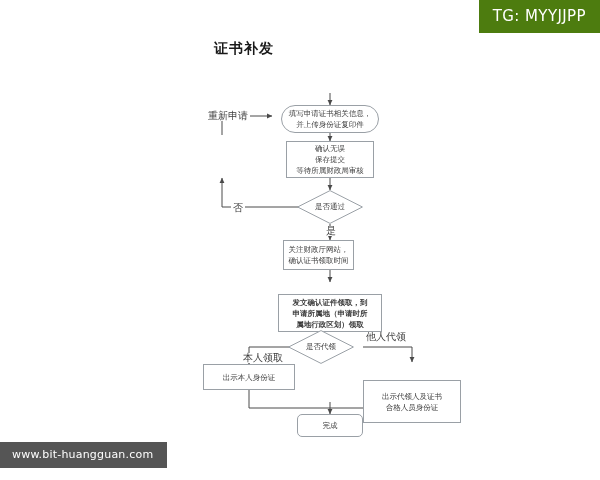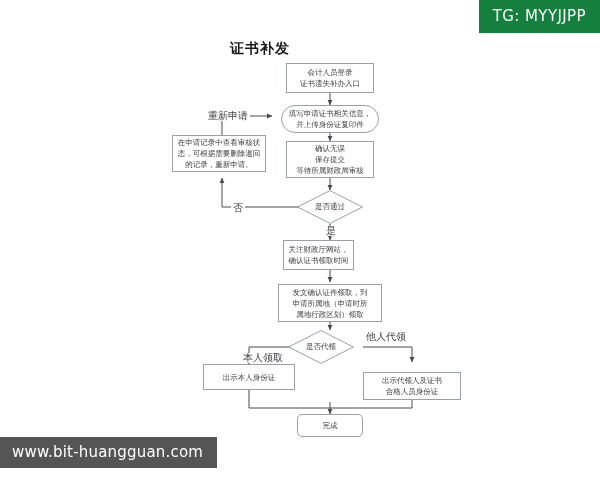--- a/index.html
+++ b/index.html
@@ -24,21 +24,20 @@
   .chart-title {
     position: absolute;
     left: 0;
     top: 40px;
     width: 488px;
     text-align: center;
     font-size: 14px;
     font-weight: bold;
     color: #1a1a1a;
     letter-spacing: 1px;
-    padding-left: 16px;
   }
 
   
   .node {
     position: absolute;
     box-sizing: border-box;
     background: #ffffff;
     border: 1px solid #9aa0a6;
     color: #3c3c3c;
     font-size: 7.5px;
@@ -95,34 +94,34 @@
     left: 0; top: 0;
     width: 600px; height: 480px;
     pointer-events: none;
   }
 
   
   .tag-badge {
     position: absolute;
     right: 0;
     top: 0;
-    background: #15803d;
+    background: #4d7c0f;
     color: #ffffff;
     font-size: 15px;
     padding: 7px 14px 8px 14px;
     letter-spacing: 0.4px;
     font-family: "DejaVu Sans", "Liberation Sans", sans-serif;
   }
   .watermark {
     position: absolute;
     left: 0;
     bottom: 12px;
     background: #555555;
     color: #ffffff;
-    font-size: 15px;
+    font-size: 11px;
     padding: 6px 14px 7px 12px;
     letter-spacing: 0.2px;
   }
 </style>
 </head>
 <body>
 
 <div id="flow-root">
 
   <div class="chart-title">证书补发</div>
@@ -154,44 +153,39 @@
       <path d="M297,347 L249,347 L249,364" marker-end="url(#arrow)"></path>
 
       <path d="M363,347 L412,347 L412,362" marker-end="url(#arrow)"></path>
 
       <path d="M249,390 L249,408 L330,408"></path>
       <path d="M412,390 L412,408 L330,408"></path>
       <line x1="330" y1="402" x2="330" y2="414" marker-end="url(#arrow)"></line>
     </g>
   </svg>
 
-  <div class="node" style="left:286px; top:63px; width:88px; height:30px;">会计人员登录
-证书遗失补办入口</div>
 
   <div class="node" style="left:281px; top:105px; width:98px; height:28px;border-radius:14px;">填写申请证书相关信息，
 并上传身份证复印件</div>
 
   <div class="node" style="left:286px; top:141px; width:88px; height:37px;">确认无误
 保存提交
 等待所属财政局审核</div>
 
-  <div class="node" style="left:172px; top:135px; width:94px; height:37px;">在申请记录中查看审核状
-态，可根据需要删除退回
-的记录，重新申请。</div>
 
   <div class="node" style="left:283px; top:240px; width:71px; height:30px;">关注财政厅网站，
 确认证书领取时间</div>
 
-  <div class="node" style="left:278px; top:284px; width:104px; height:38px;">发文确认证件领取，到
+  <div class="node" style="left:278px; top:294px; width:104px; height:38px;font-weight:bold;">发文确认证件领取，到
 申请所属地（申请时所
 属地行政区划）领取</div>
 
   <div class="node" style="left:203px; top:364px; width:92px; height:26px;">出示本人身份证</div>
 
-  <div class="node" style="left:363px; top:372px; width:98px; height:28px;">出示代领人及证书
+  <div class="node" style="left:363px; top:380px; width:98px; height:43px;">出示代领人及证书
 合格人员身份证</div>
 
   <div class="node round" style="left:297px; top:414px; width:66px; height:23px;">完成</div>
 
   <div class="diamond" style="left:297px; top:190px; width:66px; height:34px;">
     <svg class="dshape" viewBox="0 0 66 34" preserveAspectRatio="none">
       <polygon points="33,0.6 65.4,17 33,33.4 0.6,17" fill="#ffffff" stroke="#9aa0a6" stroke-width="1"></polygon>
     </svg>
     <div class="dlabel">是否通过</div>
   </div>

